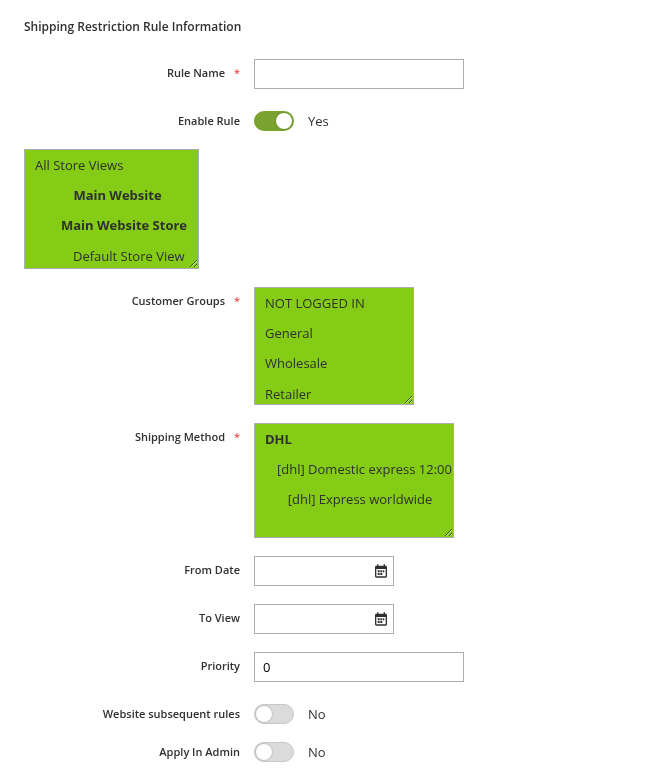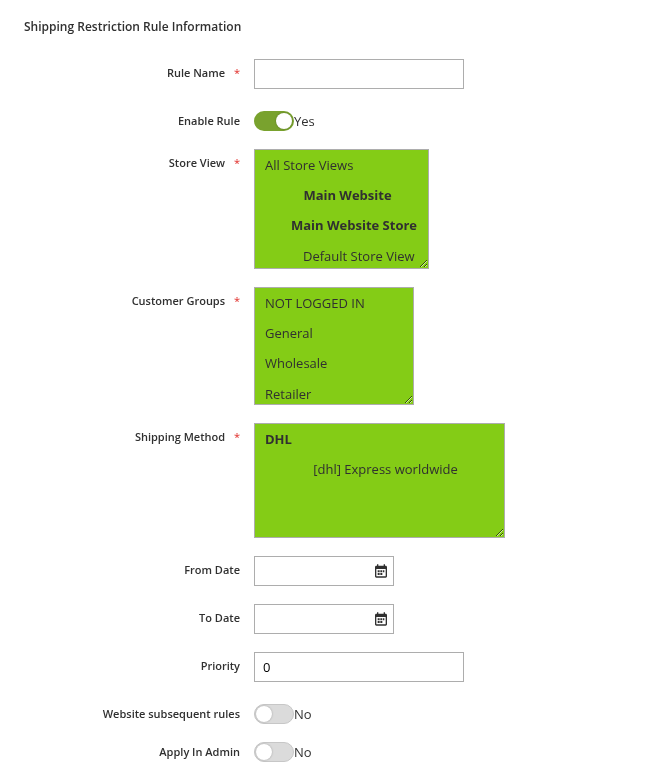--- a/index.html
+++ b/index.html
@@ -53,36 +53,37 @@
   }
   .listbox {
     border: 1px solid #adadad;
     background: #84cc16;
     font-size: 13px;
     overflow: auto;
     resize: both;
   }
   .listbox.store { width: 175px; height: 120px; }
   .listbox.cust  { width: 160px; height: 118px; }
-  .listbox.ship  { width: 251px; height: 115px; }
+  .listbox.ship  { width: 200px; height: 115px; }
   .lb-item {
     padding: 6px 10px;
     cursor: default;
     line-height: 1.4;
     white-space: nowrap;
   }
   .lb-item.bold { font-weight: 700; }
   .lb-item.ind1 { padding-left: 22px; text-align: center; }
   .lb-item.ind2 { padding-left: 36px; }
   .lb-item.ind3 { padding-left: 48px; }
 
   
   .toggle-wrap {
     display: flex;
     align-items: center;
+    gap: 14px;
     padding-top: 4px;
   }
   .toggle {
     width: 40px;
     height: 20px;
     border-radius: 10px;
     position: relative;
     cursor: pointer;
   }
   .toggle.on  { background: #79a22e; }
@@ -152,24 +153,20 @@
   </div>
   <div class="field-control toggle-wrap">
     <div class="toggle on">
       <div class="knob"></div>
     </div>
     <span class="toggle-text">Yes</span>
   </div>
 </div>
 
 <div class="field-row">
-  <div class="field-label">
-    <span>Store View</span>
-    <span class="req">*</span>
-  </div>
   <div class="field-control">
     <div class="listbox store" id="store-view-list">
         <div class="lb-item">All Store Views</div>
         <div class="lb-item bold ind1">Main Website</div>
         <div class="lb-item bold ind2">Main Website Store</div>
         <div class="lb-item ind3">Default Store View</div>
       </div>
   </div>
 </div>
 
@@ -189,20 +186,21 @@
 </div>
 
 <div class="field-row">
   <div class="field-label">
     <span>Shipping Method</span>
     <span class="req">*</span>
   </div>
   <div class="field-control">
     <div class="listbox ship" id="ship-method-list">
         <div class="lb-item bold">DHL</div>
+        <div class="lb-item ind1">[dhl] Domestic express 12:00</div>
         <div class="lb-item ind1">[dhl] Express worldwide</div>
       </div>
   </div>
 </div>
 
 <div class="field-row">
   <div class="field-label">
     <span>From Date</span>
   </div>
   <div class="field-control">
@@ -212,21 +210,21 @@
         <svg viewBox="0 0 24 24">
             <path d="M19 4h-1V2h-2v2H8V2H6v2H5C3.9 4 3 4.9 3 6v14c0 1.1.9 2 2 2h14c1.1 0 2-.9 2-2V6C21 4.9 20.1 4 19 4zM19 20H5V9h14V20zM7 11h3v3H7V11zM11 11h3v3h-3V11zM15 11h2v3h-2V11zM7 15h3v3H7V15zM11 15h3v3h-3V15z"></path>
           </svg>
       </span>
     </div>
   </div>
 </div>
 
 <div class="field-row">
   <div class="field-label">
-    <span>To Date</span>
+    <span>To View</span>
   </div>
   <div class="field-control">
     <div class="date-field">
       <input type="text" value="" style="">
       <span class="cal-icon">
         <svg viewBox="0 0 24 24">
             <path d="M19 4h-1V2h-2v2H8V2H6v2H5C3.9 4 3 4.9 3 6v14c0 1.1.9 2 2 2h14c1.1 0 2-.9 2-2V6C21 4.9 20.1 4 19 4zM19 20H5V9h14V20zM7 11h3v3H7V11zM11 11h3v3h-3V11zM15 11h2v3h-2V11zM7 15h3v3H7V15zM11 15h3v3h-3V15z"></path>
           </svg>
       </span>
     </div>

